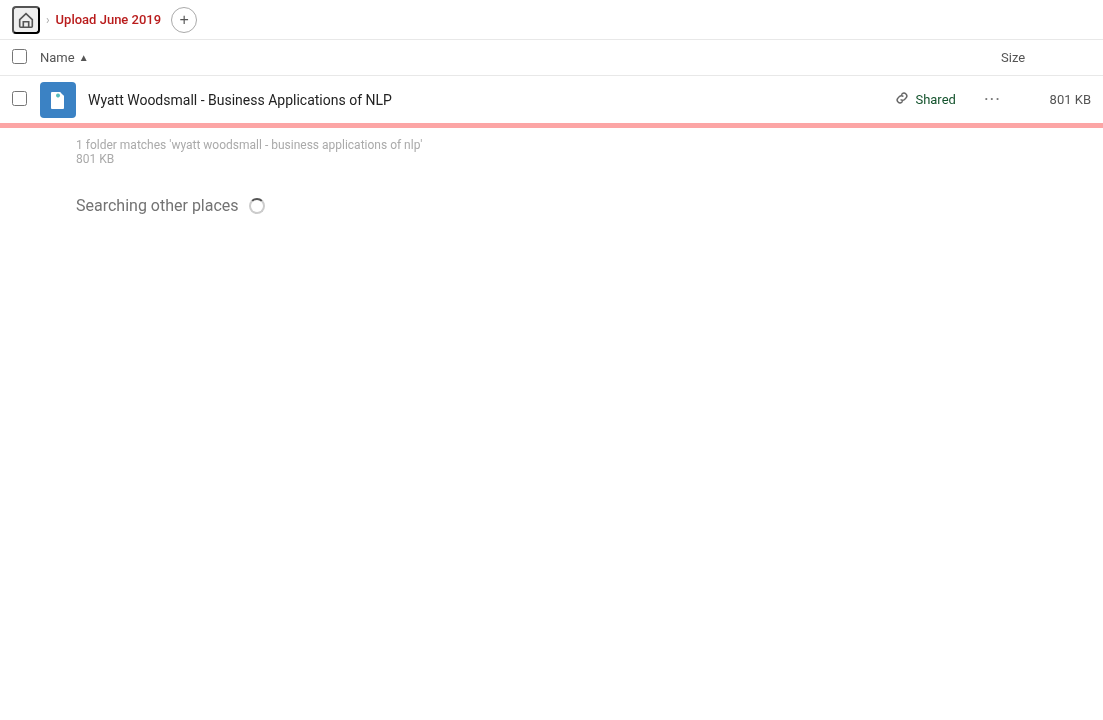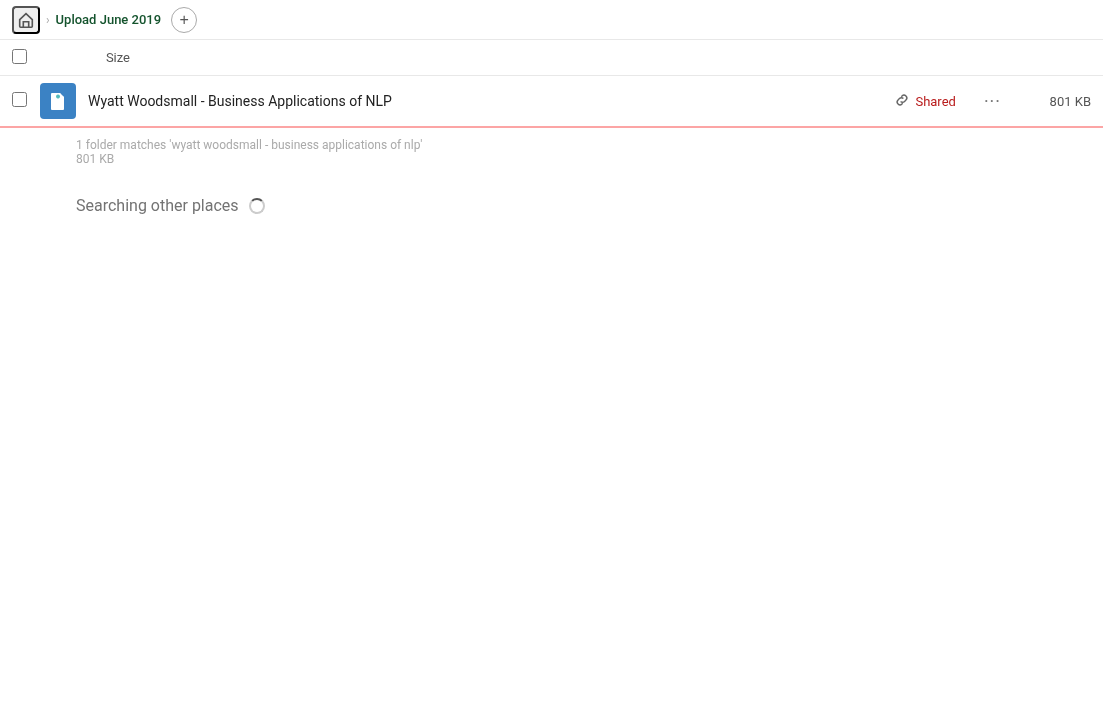--- a/index.html
+++ b/index.html
@@ -38,21 +38,21 @@
       color: #555;
     }
 
     .breadcrumb-chevron {
       color: #aaa;
       font-size: 12px;
     }
 
     .breadcrumb-label {
       font-size: 13px;
-      color: #14532d;
+      color: #b91c1c;
       font-weight: 500;
     }
 
     .add-btn {
       width: 26px;
       height: 26px;
       border-radius: 50%;
       border: 1.5px solid #aaa;
       background: white;
       display: flex;
@@ -89,32 +89,31 @@
       cursor: pointer;
     }
 
     .sort-arrow {
       font-size: 10px;
       color: #555;
     }
 
     .col-size {
       width: 90px;
-      text-align: right;
       font-size: 13px;
       color: #555;
     }
 
     
     .file-row {
       display: flex;
       align-items: center;
       padding: 0 12px;
       height: 52px;
-      border-bottom: 2px solid #fca5a5;
+      border-bottom: 5px solid #fca5a5;
       cursor: pointer;
     }
 
     .file-checkbox {
       width: 28px;
       flex-shrink: 0;
     }
 
     .file-icon {
       width: 36px;
@@ -137,21 +136,21 @@
       flex: 1;
       font-size: 14px;
       color: #222;
     }
 
     .shared-section {
       display: flex;
       align-items: center;
       gap: 6px;
       margin-right: 20px;
-      color: #b91c1c;
+      color: #14532d;
       font-size: 13px;
     }
 
     .link-icon {
       color: #666;
       font-size: 14px;
     }
 
     .more-btn {
       color: #777;
@@ -227,20 +226,24 @@
   </button>
   <span class="breadcrumb-chevron">›</span>
   <span class="breadcrumb-label">Upload June 2019</span>
   <button class="add-btn">+</button>
 </div>
 
 <div class="col-headers">
   <div class="col-checkbox">
     <input type="checkbox" style="">
   </div>
+  <div class="col-name">
+    <span>Name</span>
+    <span class="sort-arrow">▲</span>
+  </div>
   <div class="col-size">
     <span>Size</span>
   </div>
 </div>
 
 <div class="file-row">
   <div class="file-checkbox">
     <input type="checkbox" style="">
   </div>
   <div class="file-icon">

